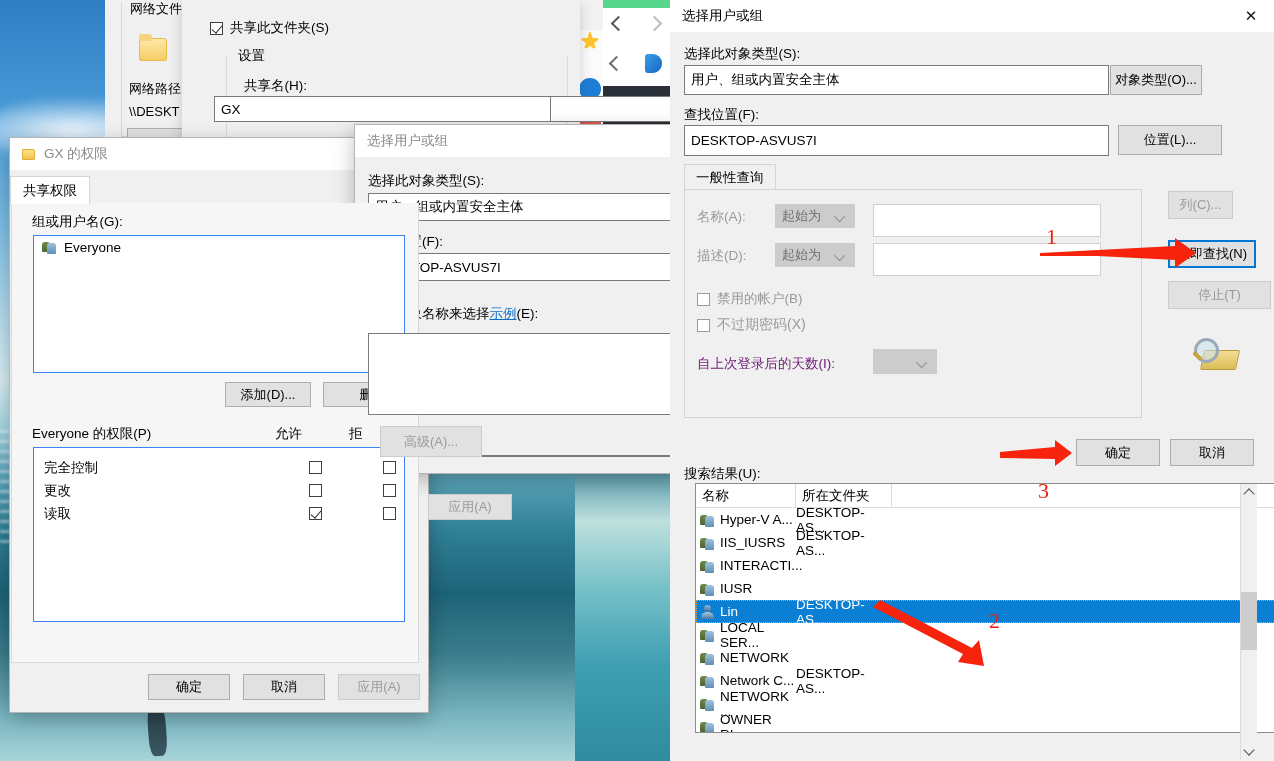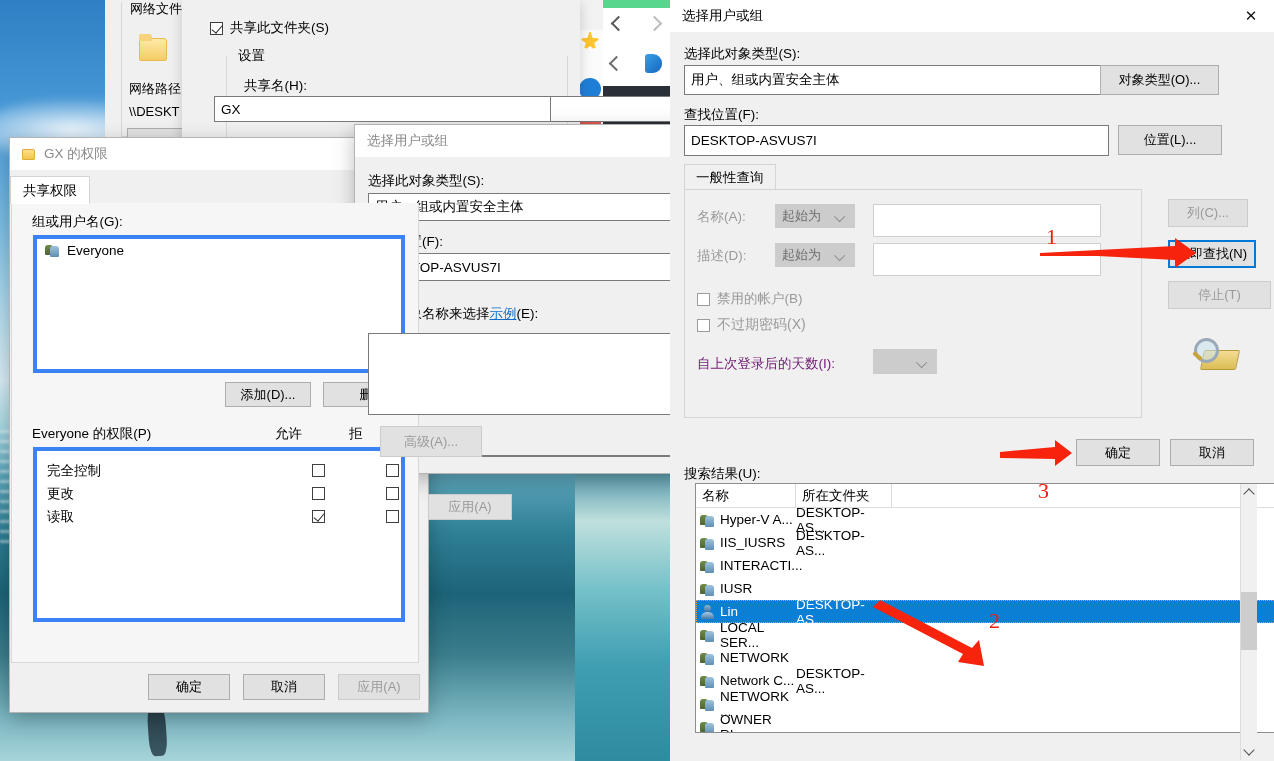--- a/index.html
+++ b/index.html
@@ -68,21 +68,21 @@
   .chk.on::after{content:"";position:absolute;left:3px;top:0px;width:5px;height:9px;
       border-right:1.6px solid #2b2b2b;border-bottom:1.6px solid #2b2b2b;transform:rotate(40deg);}
   .chk.gray{border-color:#9b9b9b;}
 
   
   #perm-dlg{left:10px;top:138px;width:418px;height:574px;}
   .tabstrip{position:absolute;left:10px;top:176px;height:28px;display:flex;align-items:flex-end;}
   .tab{height:27px;padding:0 12px;display:flex;align-items:center;font-size:13.5px;
      background:#fff;border:1px solid #d4d4d4;border-bottom:none;}
   #perm-card{position:absolute;left:11px;top:203px;width:406px;height:459px;background:#f6f6f6;border:1px solid #d8d8d8;border-top:none;}
-  .listbox{background:#fff;border:4px solid #3b82f6;box-sizing:border-box;}
+  .listbox{background:#fff;border:1px solid #3b82f6;box-sizing:border-box;}
   .permrow{display:flex;align-items:center;height:23px;font-size:13.5px;padding-left:10px;}
   .permrow .cb1{position:absolute;left:275px;}
   .permrow .cb2{position:absolute;left:349px;}
 
   
   #sel-dlg{left:355px;top:125px;width:330px;height:348px;}
 
   
   #adv-dlg{left:670px;top:0;width:604px;height:761px;background:#f0f0f0;box-shadow:none;}
   #adv-dlg .dlg-title{border-bottom:none;}
@@ -256,21 +256,21 @@
 <div class="dlg" id="adv-dlg" data-name="select-user-advanced-dialog" style="z-index:10;">
   <div class="dlg-title active" data-name="advanced-title-bar">
     <span class="ttl" data-name="advanced-dialog-title">选择用户或组</span>
     <div class="close-btn" data-name="close-icon">✕</div>
   </div>
 
   <div style="position:absolute;left:14px;top:45px;font-size:13.5px;" data-name="adv-object-type-label">选择此对象类型(S):</div>
   <div class="tbox" style="position:absolute;left:14px;top:65px;width:425px;height:30px;" data-name="adv-object-type-input">
     <span data-name="adv-object-type-value">用户、组或内置安全主体</span>
   </div>
-  <div class="btn" style="position:absolute;left:430px;top:65px;width:119px;height:30px;" data-name="object-type-button">对象类型(O)...</div>
+  <div class="btn" style="position:absolute;left:440px;top:65px;width:92px;height:30px;" data-name="object-type-button">对象类型(O)...</div>
 
   <div style="position:absolute;left:14px;top:106px;font-size:13.5px;" data-name="adv-location-label">查找位置(F):</div>
   <div class="tbox" style="position:absolute;left:14px;top:125px;width:425px;height:31px;" data-name="adv-location-input">
     <span data-name="adv-location-value">DESKTOP-ASVUS7I</span>
   </div>
   <div class="btn" style="position:absolute;left:448px;top:125px;width:104px;height:30px;" data-name="location-button">位置(L)...</div>
 
   <div style="position:absolute;left:14px;top:164px;height:26px;display:flex;align-items:flex-end;" data-name="query-tabstrip">
     <div style="height:25px;padding:0 11px;display:flex;align-items:center;font-size:13.5px;background:#f0f0f0;border:1px solid #d4d4d4;border-bottom:none;" data-name="tab-general-query">
       <span data-name="tab-label">一般性查询</span>
@@ -303,21 +303,21 @@
       <span class="chk gray" data-name="checkbox-box"></span>
       <span style="font-size:14px;color:#9a9a9a;" data-name="never-expire-password-label">不过期密码(X)</span>
     </div>
     <div style="position:absolute;left:12px;top:165px;font-size:13.5px;color:#701a75;" data-name="days-since-login-label">自上次登录后的天数(I):</div>
     <div class="combo" style="position:absolute;left:188px;top:159px;width:64px;height:25px;" data-name="days-since-login-select">
       <span data-name="days-since-login-value"></span>
       <span class="chev" data-name="chevron-down-icon"></span>
     </div>
   </div>
 
-  <div class="btn dis" style="position:absolute;left:498px;top:199px;width:80px;height:28px;" data-name="columns-button">列(C)...</div>
+  <div class="btn dis" style="position:absolute;left:498px;top:191px;width:65px;height:28px;" data-name="columns-button">列(C)...</div>
   <div class="btn default" style="position:absolute;left:498px;top:240px;width:88px;height:28px;" data-name="find-now-button">立即查找(N)</div>
   <div class="btn dis" style="position:absolute;left:498px;top:281px;width:103px;height:28px;" data-name="stop-button">停止(T)</div>
 
   <div class="magnifier" style="left:522px;top:338px;" data-name="magnifier-folder-icon">
     <div style="position:absolute;left:10px;top:12px;width:34px;height:18px;background:linear-gradient(#f3dd95,#dbbd55);border:1px solid #b79a3c;border-radius:2px;transform:skewX(-12deg);"></div>
     <div style="position:absolute;left:2px;top:0px;width:19px;height:19px;border:3px solid #9aa9b8;border-radius:50%;background:rgba(200,225,240,.55);"></div>
     <div style="position:absolute;left:0px;top:16px;width:11px;height:4px;background:#c9a43c;transform:rotate(40deg);border-radius:2px;"></div>
   </div>
 
   <div style="position:absolute;left:14px;top:465px;font-size:13.5px;" data-name="search-results-label">搜索结果(U):</div>

